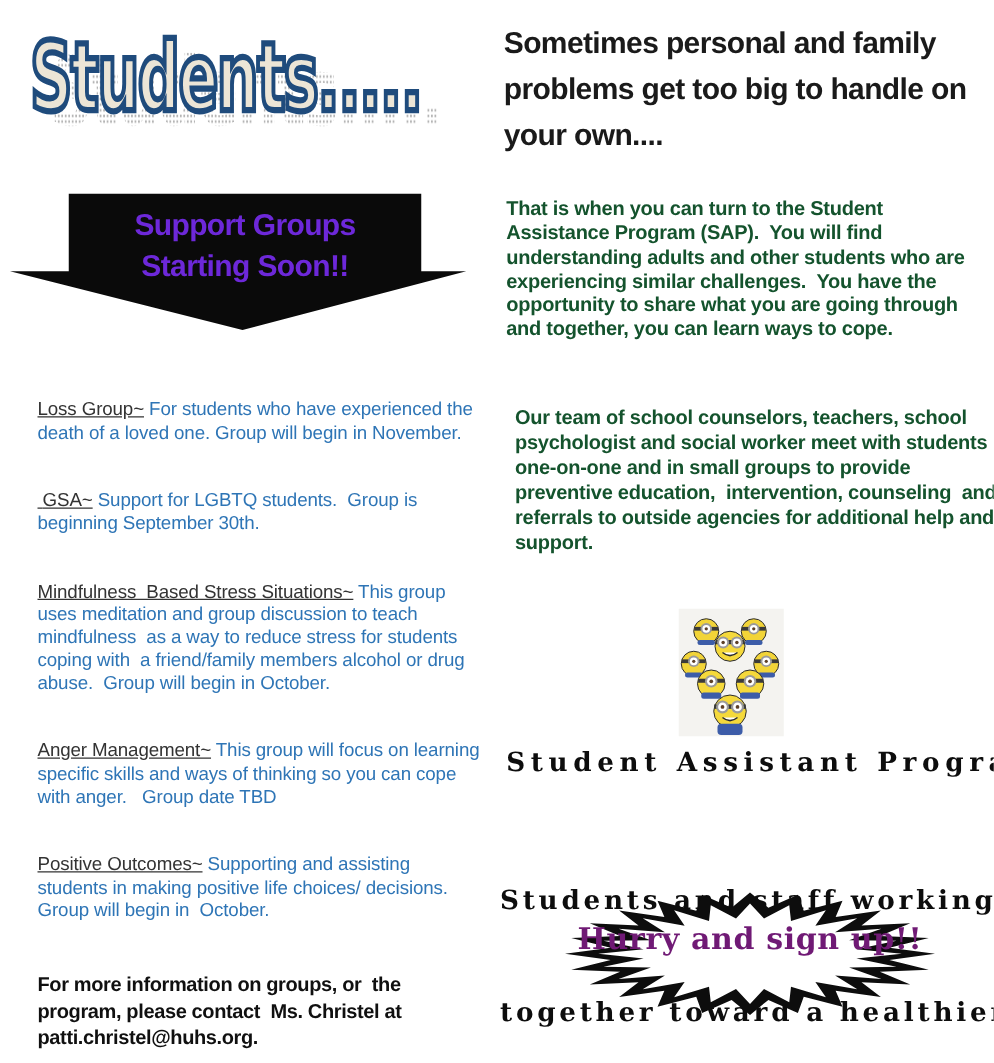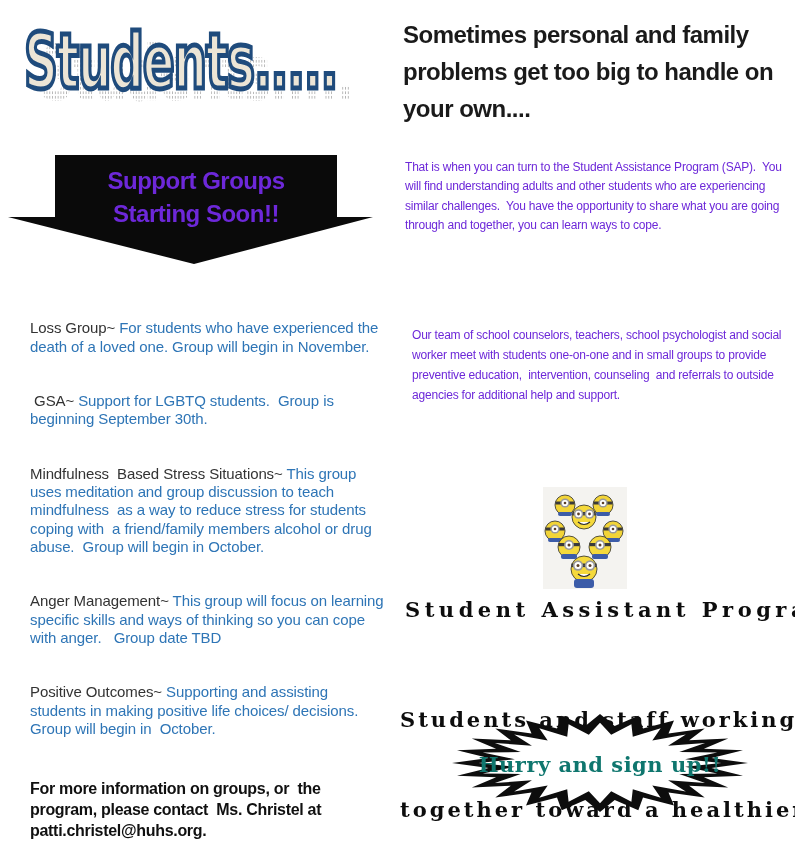--- a/index.html
+++ b/index.html
@@ -37,37 +37,37 @@
     line-height:33px;
   }
 
   
   .left-col {
     position:absolute; left:30px; top:283px; width:356px;
     font-size:15px; line-height:18.2px; letter-spacing:-0.1px;
     color:#2e75b6; white-space:pre-wrap;
   }
   .left-col p { margin:0; }
-  .left-col .lead { color:#333333; }
+  .left-col .lead { color:#333333;text-decoration:underline; }
 
   .contact {
     position:absolute; left:30px; top:778px; width:334px;
     font-weight:bold; color:#101010; font-size:16px; line-height:21px;
     letter-spacing:-0.3px; white-space:pre-wrap;
   }
 
   
   .intro-heading {
     position:absolute; left:403px; top:16px; width:400px;
     font-weight:bold; color:#1a1a1a; font-size:24px; line-height:37px;
     letter-spacing:-0.5px;
   }
   .blue-para {
-    position:absolute; width:386px; color:#6d28d9; font-size:12px;
-    line-height:19.3px; letter-spacing:-0.2px; white-space:pre-wrap;
+    position:absolute; width:386px; color:#14532d; font-size:16px;
+    line-height:19.3px; letter-spacing:-0.2px; white-space:pre-wrap;font-weight:bold;
   }
   .para1 { left:405px; top:158px; }
   .para2 { left:412px; top:325px; line-height:20px; }
 
   .minions {
     position:absolute; left:543px; top:487px; width:84px; height:102px;
     background:#f4f3f0;
   }
 
   .program-title {
@@ -78,23 +78,23 @@
   .motto {
     position:absolute; left:400px; top:645px; width:400px;
     font-family:"DejaVu Serif", serif; font-weight:bold;
     font-size:21px; letter-spacing:3px; color:#0d0d0d; line-height:30px;
     white-space:pre;
   }
 
   .burst { position:absolute; left:448px; top:712px; width:304px; height:102px; }
   .burst svg { position:absolute; left:0; top:0; }
   .burst-label {
-    position:absolute; left:0; top:40px; width:304px; text-align:center;
-    font-family:"DejaVu Serif", serif; font-weight:bold; font-size:21px;
-    letter-spacing:0.5px; color:#0f766e;
+    position:absolute; left:0; top:24px; width:304px; text-align:center;
+    font-family:"DejaVu Serif", serif; font-weight:bold; font-size:24px;
+    letter-spacing:0.5px; color:#701a75;
   }
 </style>
 </head>
 <body>
 
 <div class="wordart">
   <div class="layer shadow">Students.....</div>
   <div class="layer main">Students.....</div>
 </div>
 

